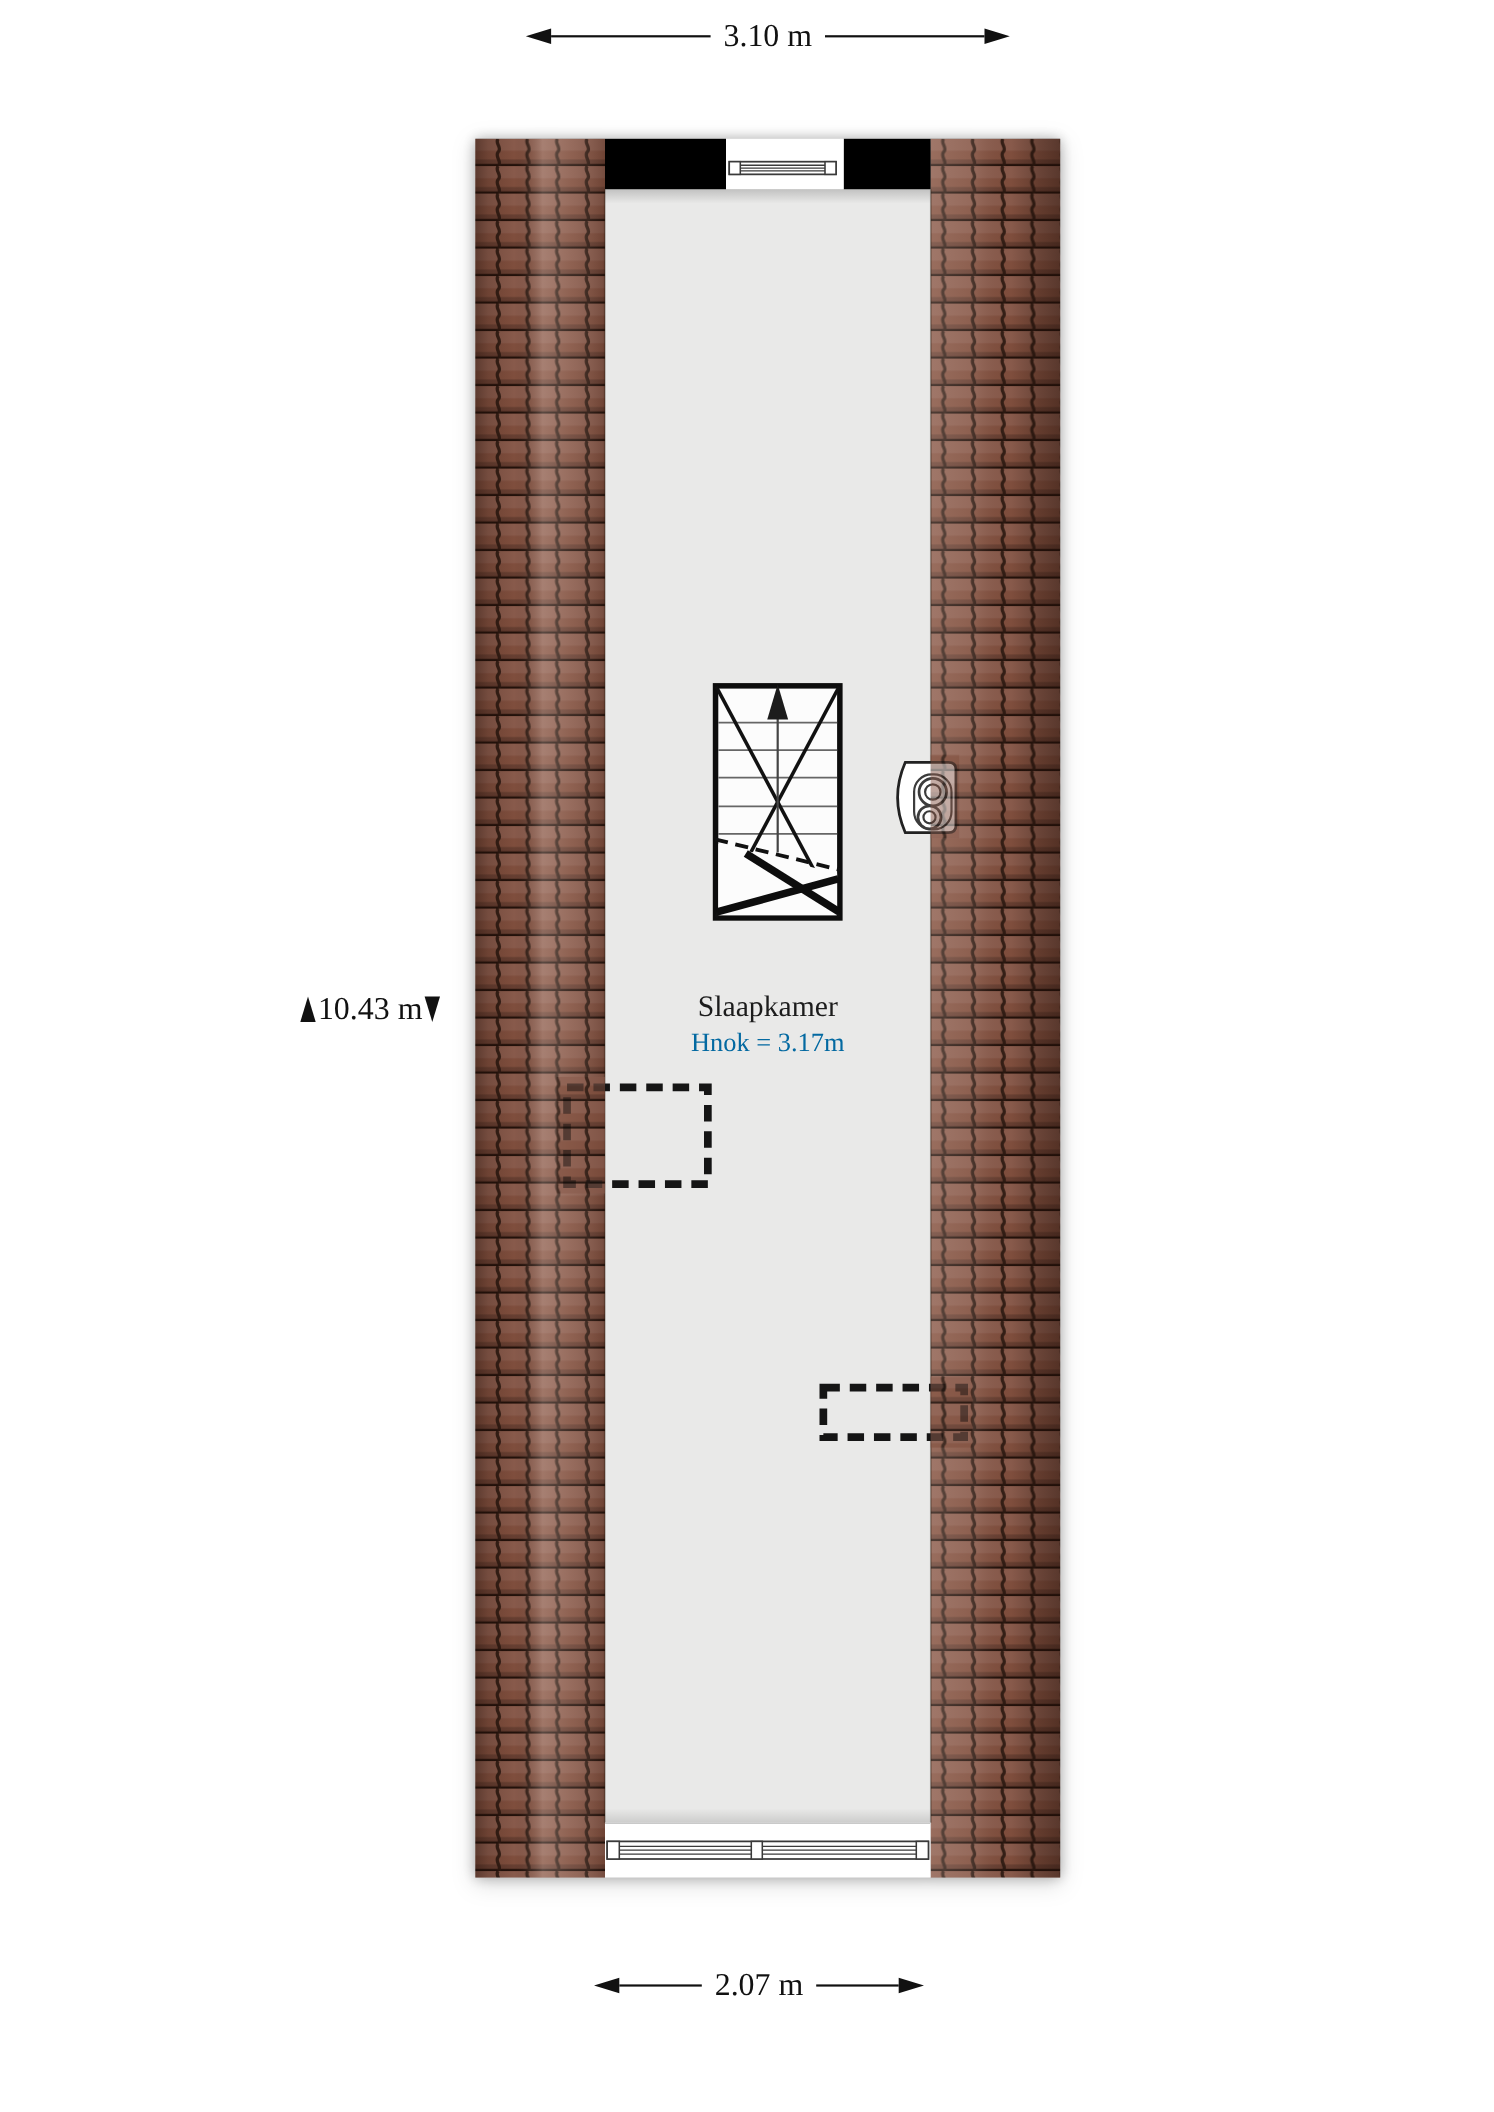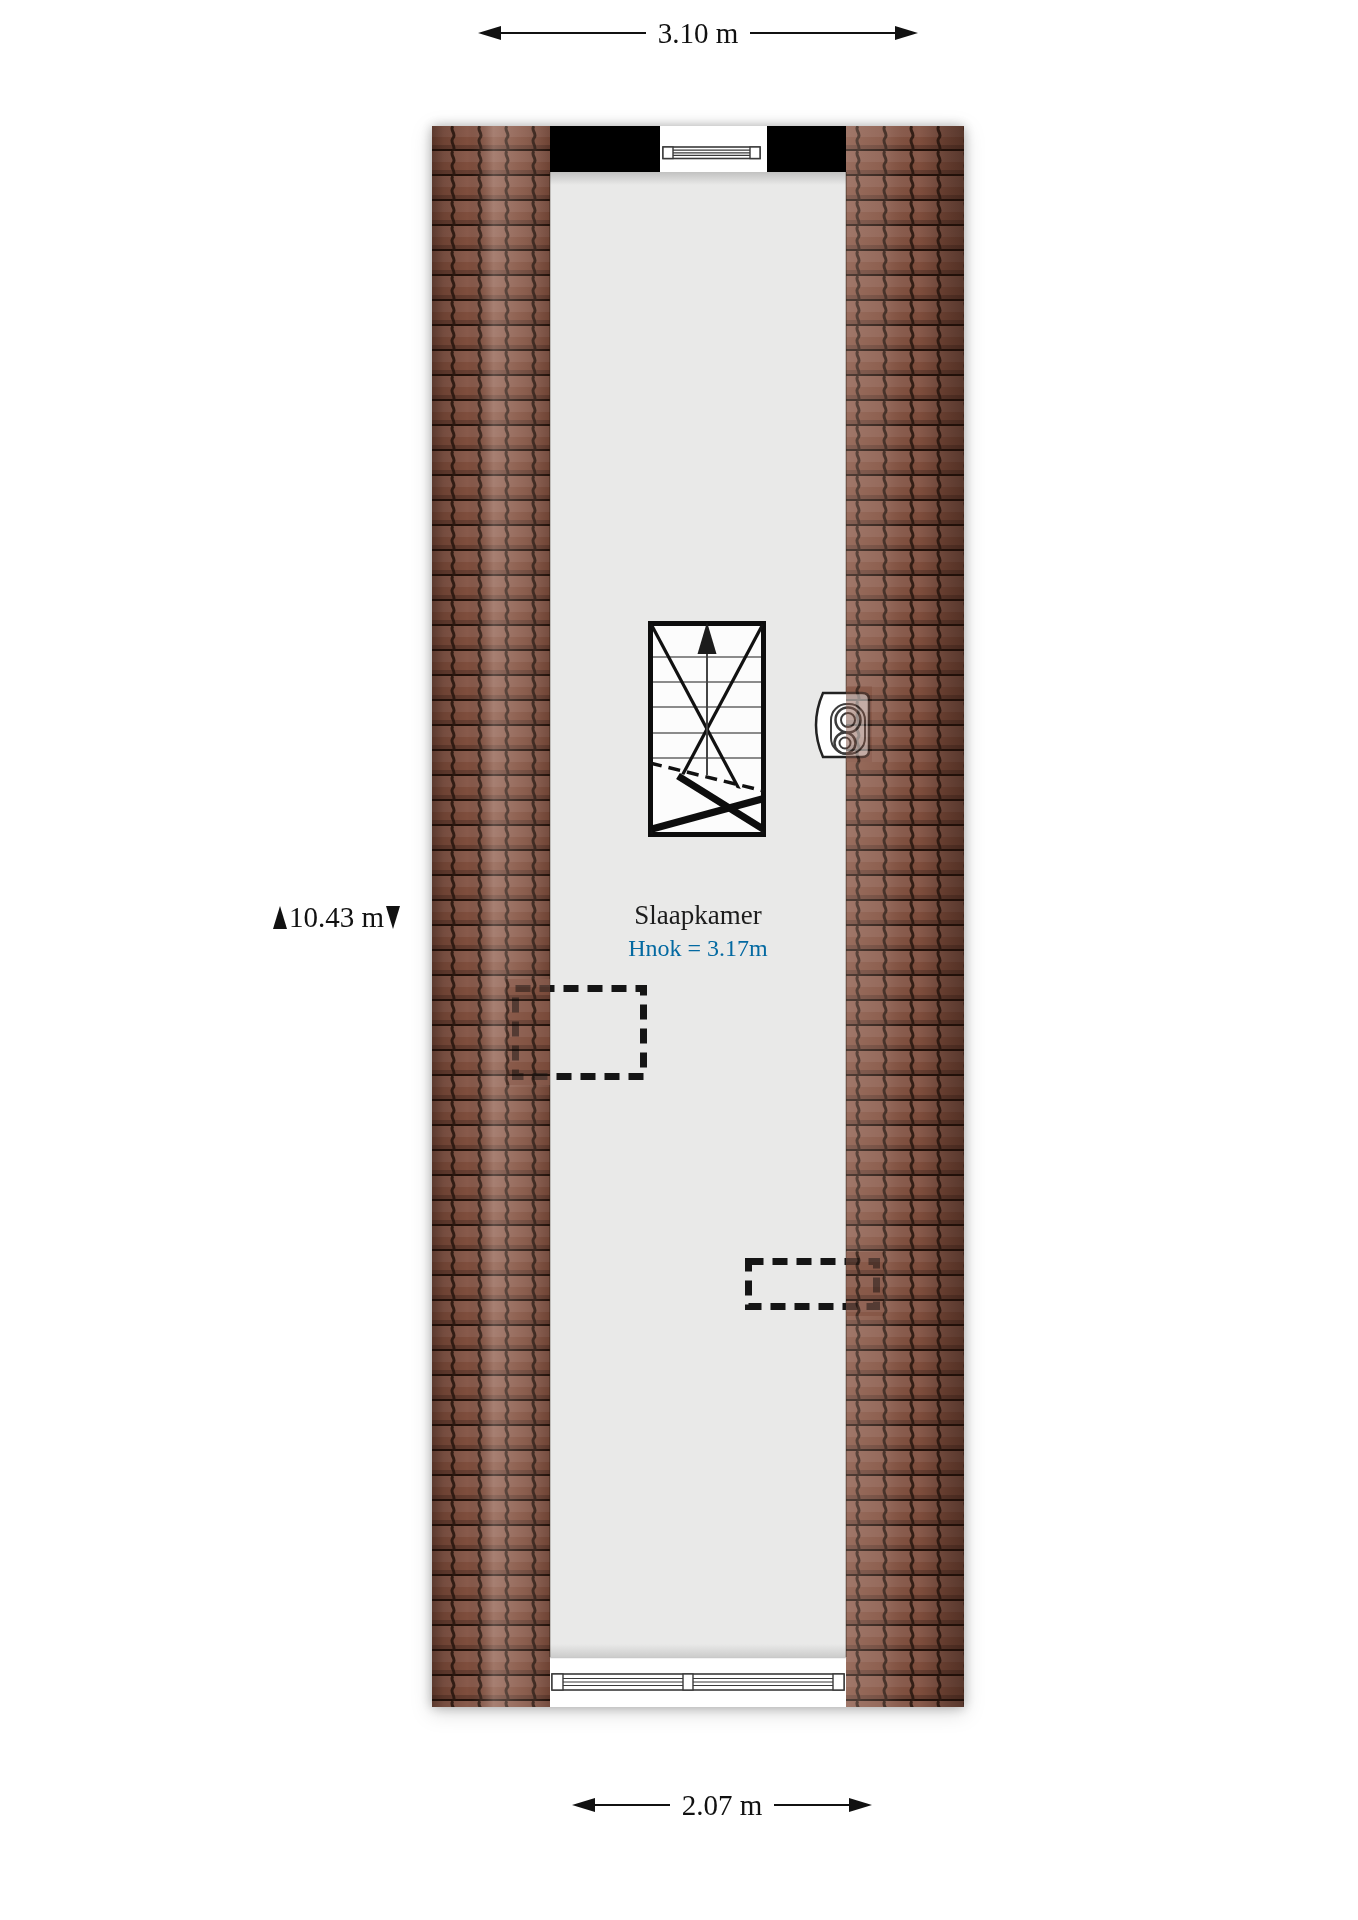--- a/index.html
+++ b/index.html
@@ -46,21 +46,21 @@
   </div>
 
   <div class="dim-v" style="left:273px; top:168px; width:120px; height:1498px;">
     <span class="head up"></span>
     <span class="seg"></span>
     <span class="label">10.43 m</span>
     <span class="seg"></span>
     <span class="head down"></span>
   </div>
 
-  <div class="dim-h" style="left:572px; top:1790px; width:300px; height:30px;">
+  <div class="dim-h" style="left:540px; top:1790px; width:300px; height:30px;">
     <span class="head left"></span>
     <span class="seg"></span>
     <span class="label">2.07 m</span>
     <span class="seg"></span>
     <span class="head right"></span>
   </div>
 
   <div class="plan">
     <svg width="532" height="1581" viewBox="0 0 532 1581" xmlns="http://www.w3.org/2000/svg">
       <defs>

